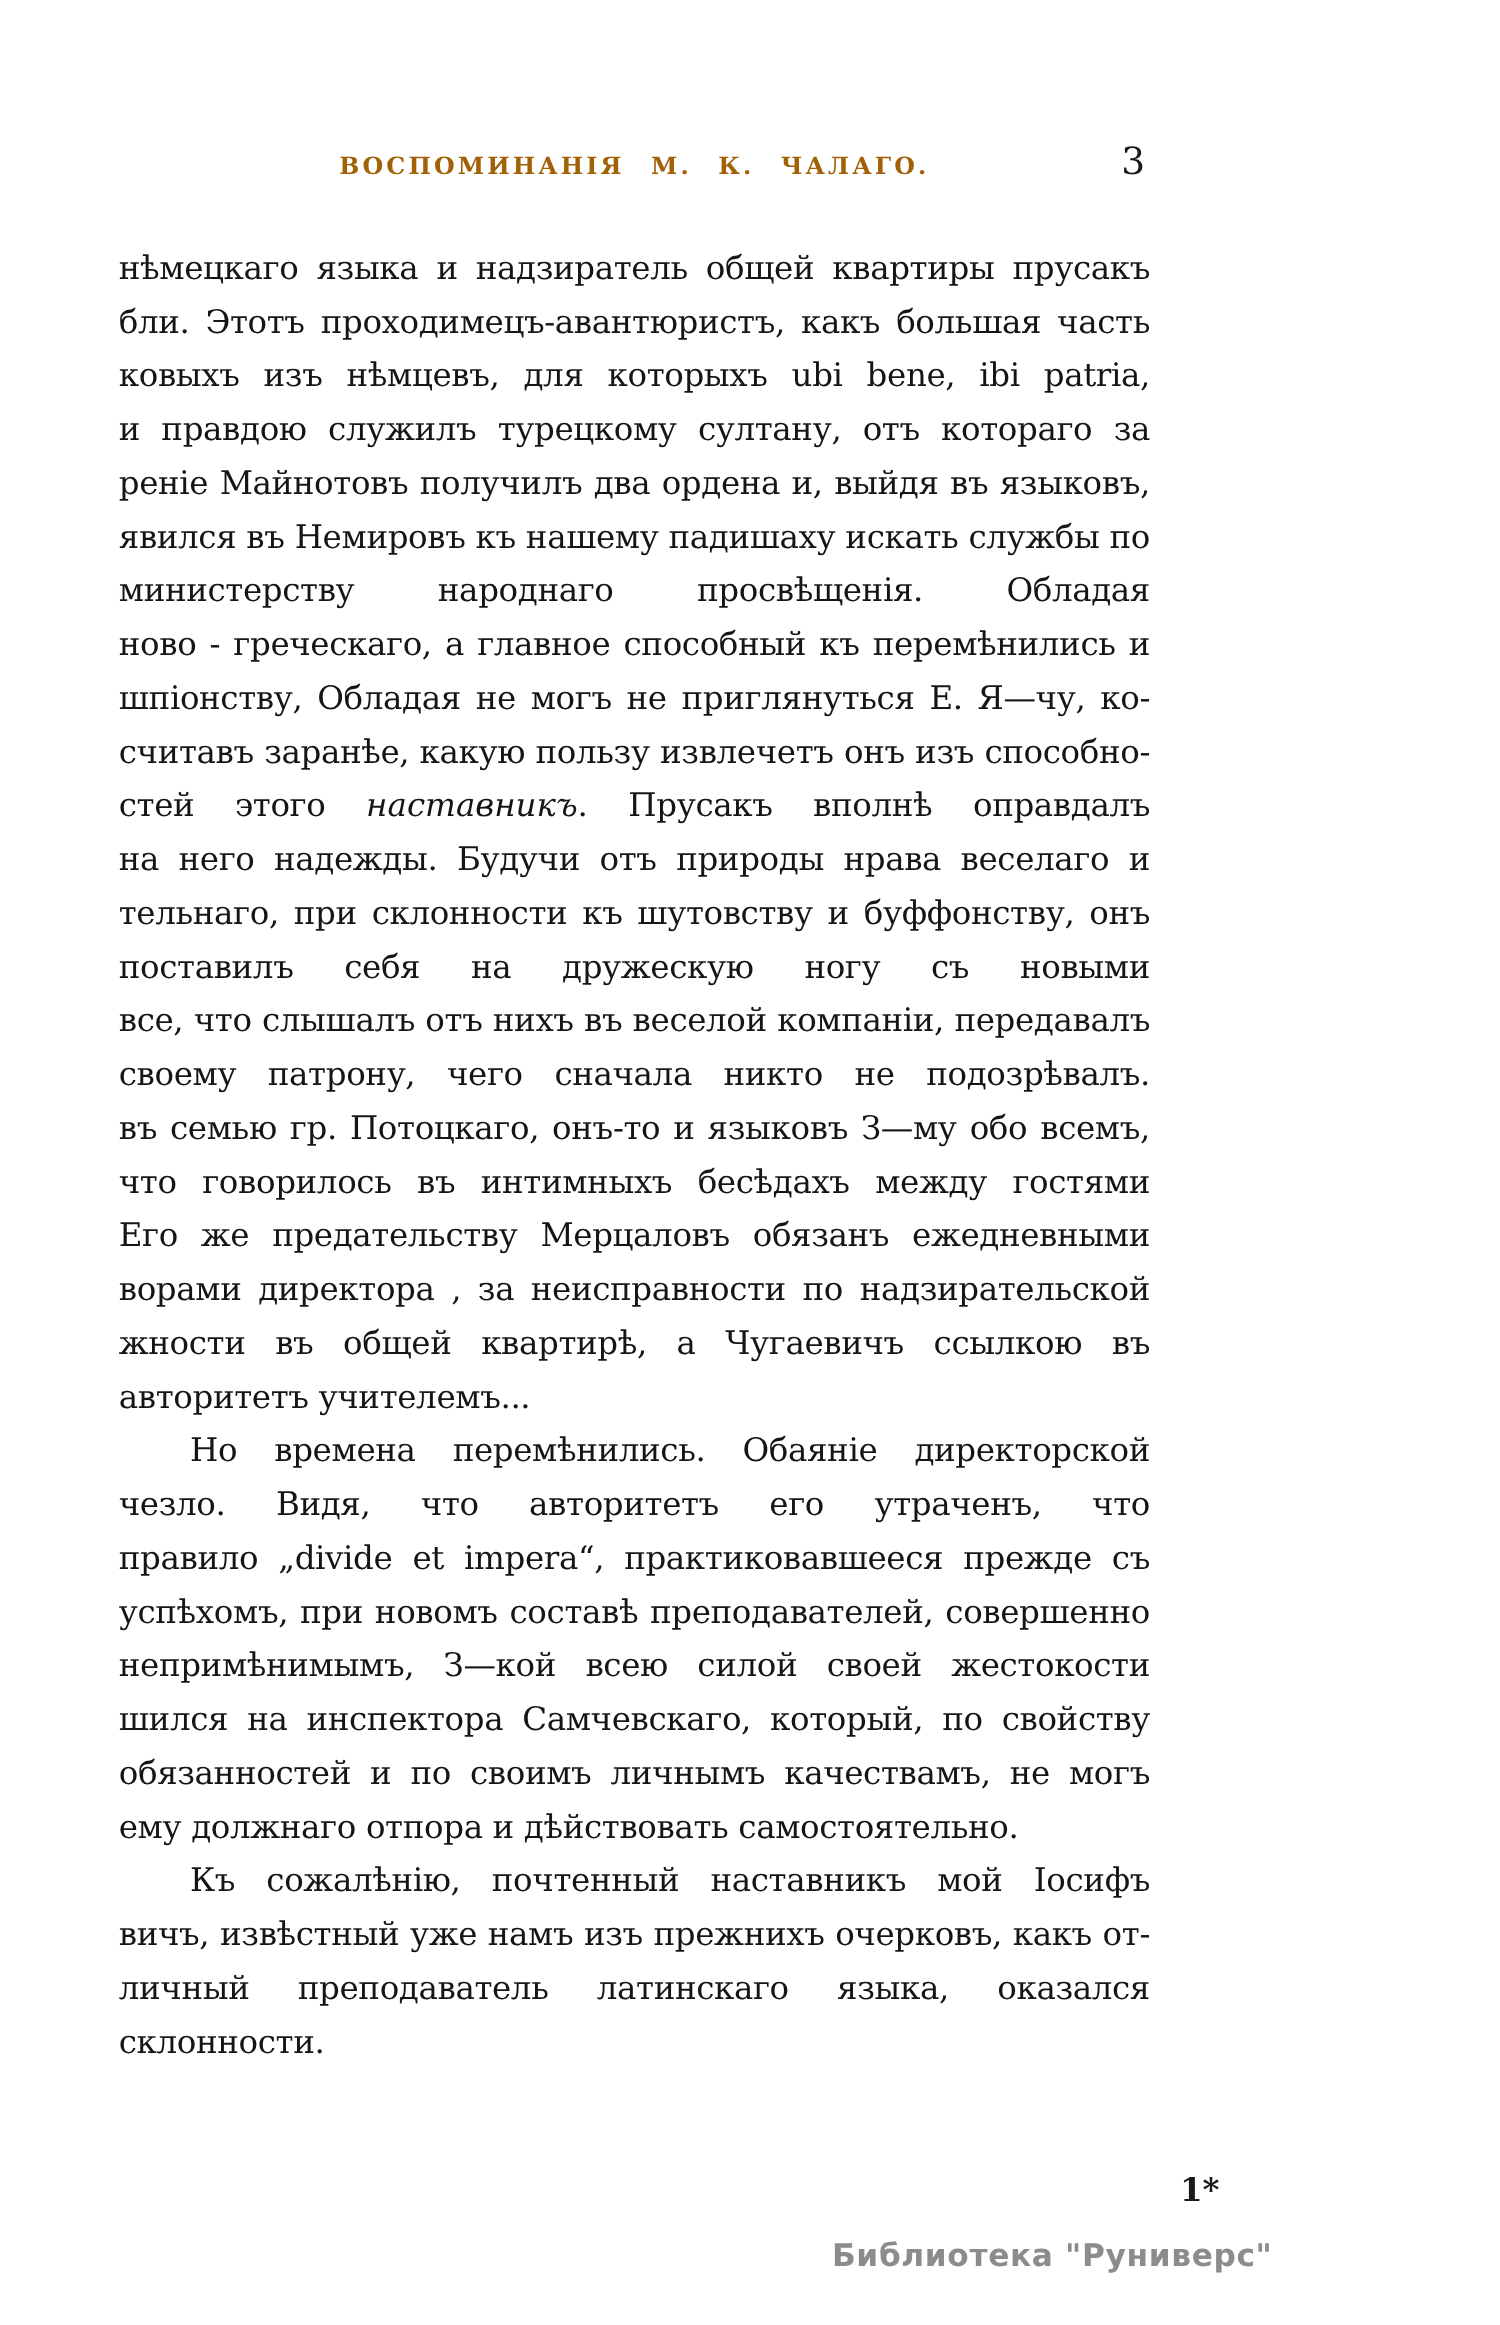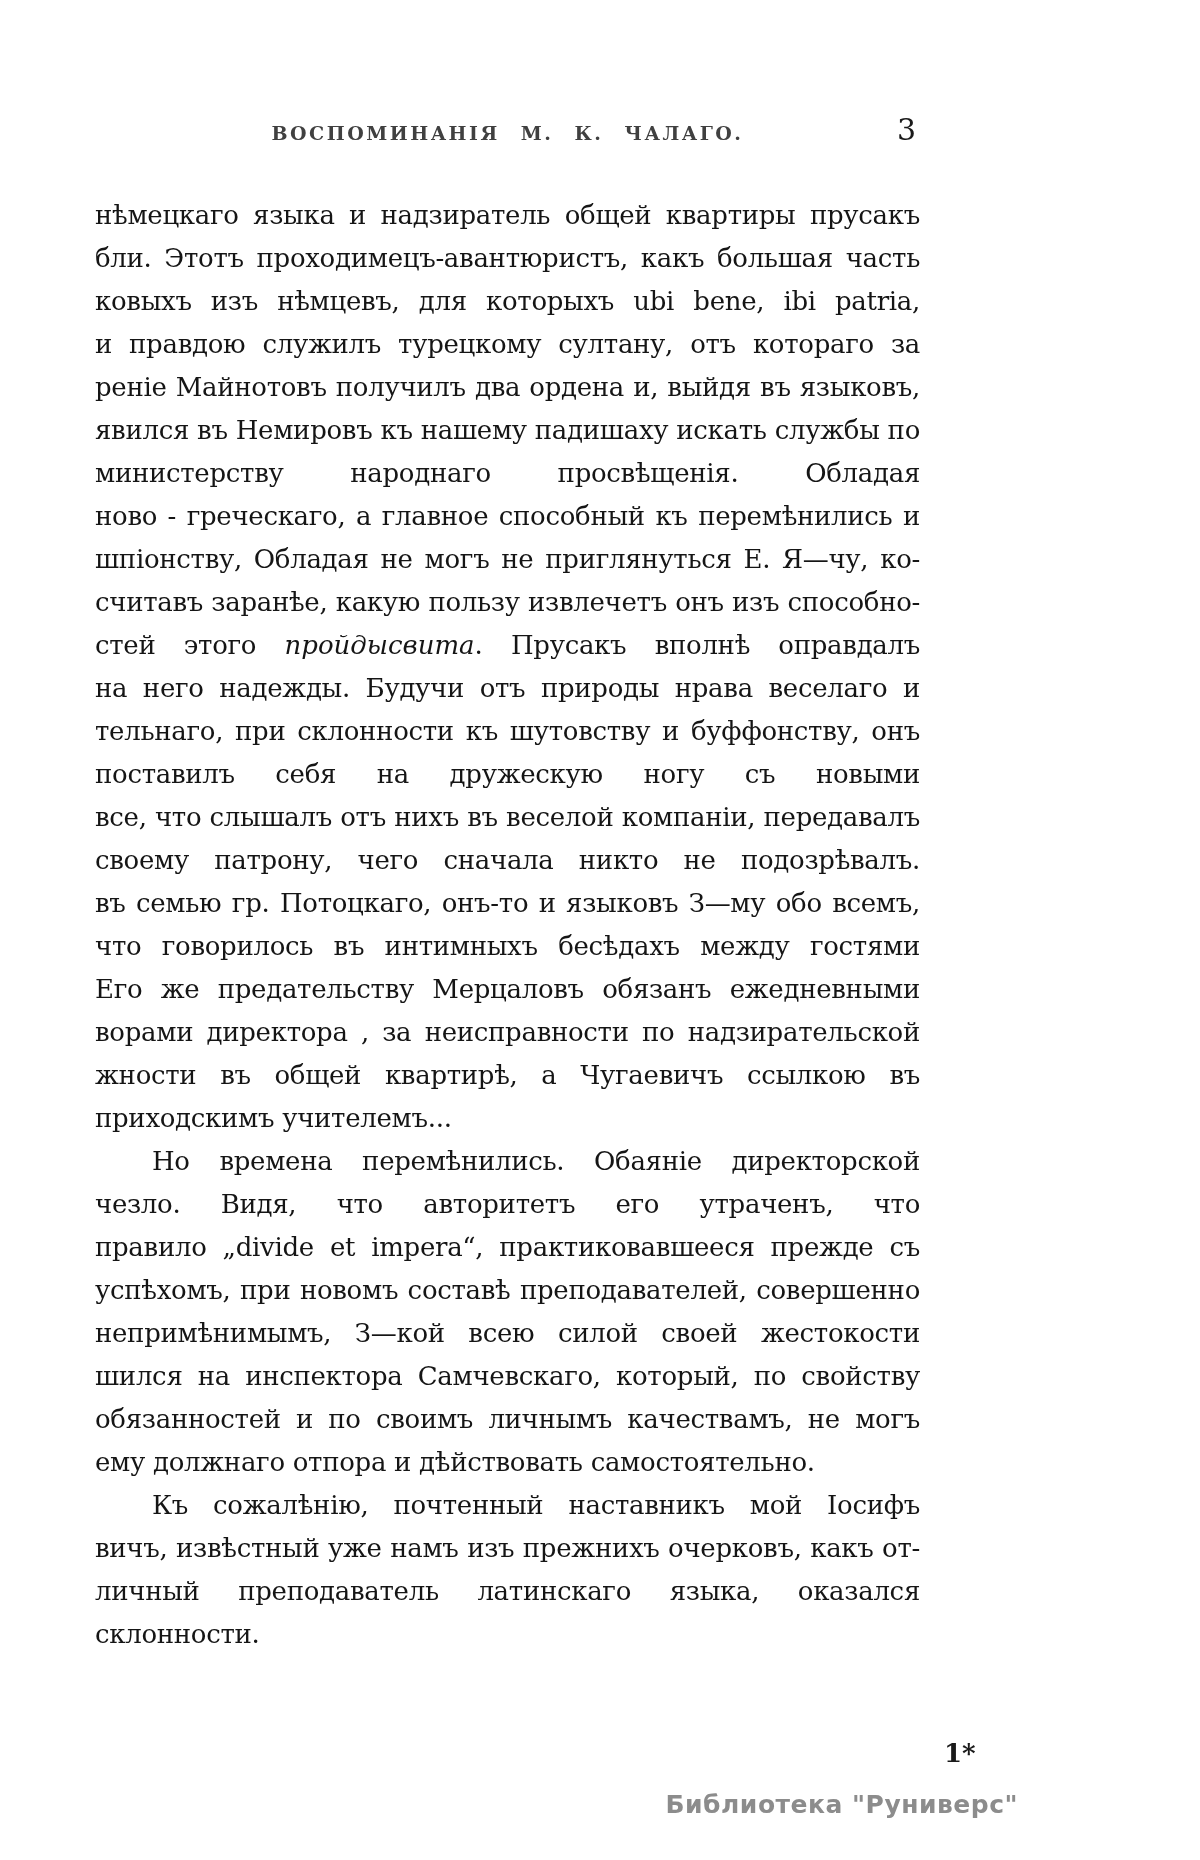--- a/index.html
+++ b/index.html
@@ -23,21 +23,21 @@
     width: 825px;
     height: 34px;
   }
   .head-title {
     display: block;
     text-align: center;
     font-weight: bold;
     font-size: 19px;
     letter-spacing: 2.5px;
     word-spacing: 12px;
-    color: #404040;
+    color: #a16207;
   }
   .page-number {
     position: absolute;
     right: 4px;
     top: -10px;
     font-size: 30px;
     font-weight: normal;
     color: #1a1a1a;
   }
   .text-block {
@@ -99,32 +99,32 @@
       <div class="line">нѣмецкаго языка и надзиратель общей квартиры прусакъ Кам-</div>
       <div class="line">бли. Этотъ проходимецъ-авантюристъ, какъ большая часть та-</div>
       <div class="line">ковыхъ изъ нѣмцевъ, для которыхъ ubi bene, ibi patria, вѣрою</div>
       <div class="line">и правдою служилъ турецкому султану, отъ котораго за усми-</div>
       <div class="line">реніе Майнотовъ получилъ два ордена и, выйдя въ языковъ,</div>
       <div class="line">явился въ Немировъ къ нашему падишаху искать службы по</div>
       <div class="line">министерству народнаго просвѣщенія. Обладая практическимъ</div>
       <div class="line">ново - греческаго, а главное способный къ перемѣнились и</div>
       <div class="line">шпіонству, Обладая не могъ не приглянуться Е. Я—чу, ко-</div>
       <div class="line">считавъ заранѣе, какую пользу извлечетъ онъ изъ способно-</div>
-      <div class="line">стей этого <em>пройдысвита</em>. Прусакъ вполнѣ оправдалъ возлагаемыя</div>
+      <div class="line">стей этого <em>наставникъ</em>. Прусакъ вполнѣ оправдалъ возлагаемыя</div>
       <div class="line">на него надежды. Будучи отъ природы нрава веселаго и общи-</div>
       <div class="line">тельнаго, при склонности къ шутовству и буффонству, онъ сразу</div>
       <div class="line">поставилъ себя на дружескую ногу съ новыми сослуживцами и</div>
       <div class="line">все, что слышалъ отъ нихъ въ веселой компаніи, передавалъ</div>
       <div class="line">своему патрону, чего сначала никто не подозрѣвалъ. Втершись</div>
       <div class="line">въ семью гр. Потоцкаго, онъ-то и языковъ З—му обо всемъ,</div>
       <div class="line">что говорилось въ интимныхъ бесѣдахъ между гостями графа.</div>
       <div class="line">Его же предательству Мерцаловъ обязанъ ежедневными выго-</div>
       <div class="line">ворами директора , за неисправности по надзирательской дол-</div>
       <div class="line">жности въ общей квартирѣ, а Чугаевичъ ссылкою въ Кобеляки</div>
-      <div class="line para-end">приходскимъ учителемъ...</div>
+      <div class="line para-end">авторитетъ учителемъ...</div>
       <div class="line indented">Но времена перемѣнились. Обаяніе директорской власти ис-</div>
       <div class="line">чезло. Видя, что авторитетъ его утраченъ, что макіавеллевское</div>
       <div class="line">правило „divide et impera“, практиковавшееся прежде съ такимъ</div>
       <div class="line">успѣхомъ, при новомъ составѣ преподавателей, совершенно стало</div>
       <div class="line">непримѣнимымъ, З—кой всею силой своей жестокости обру-</div>
       <div class="line">шился на инспектора Самчевскаго, который, по свойству своихъ</div>
       <div class="line">обязанностей и по своимъ личнымъ качествамъ, не могъ дать</div>
       <div class="line para-end">ему должнаго отпора и дѣйствовать самостоятельно.</div>
       <div class="line indented">Къ сожалѣнію, почтенный наставникъ мой Іосифъ Акимо-</div>
       <div class="line">вичъ, извѣстный уже намъ изъ прежнихъ очерковъ, какъ от-</div>

